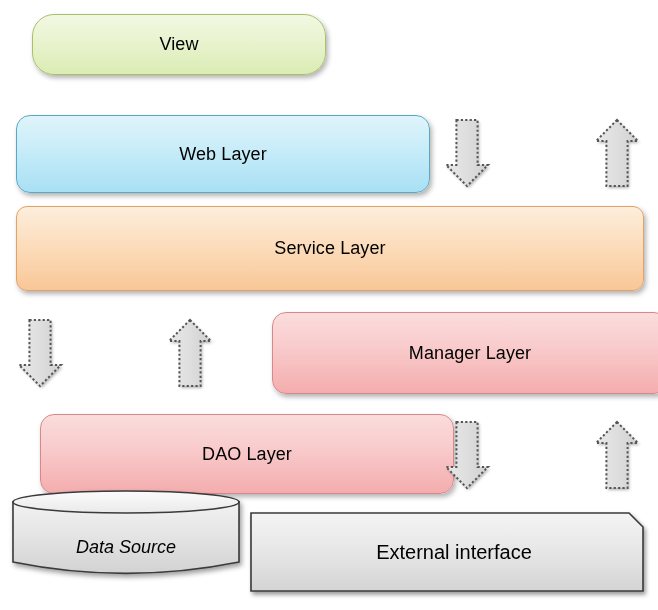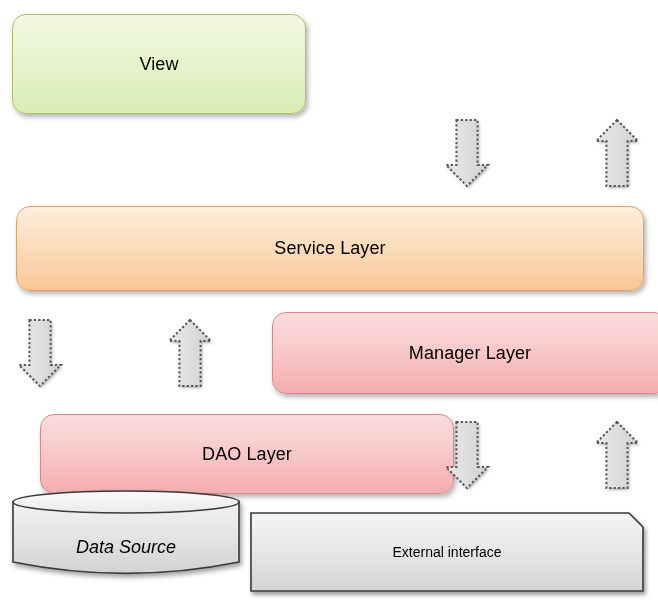--- a/index.html
+++ b/index.html
@@ -84,40 +84,43 @@
     pointer-events: none;
   }
 
   
   .chamfer-box {
     position: absolute;
   }
   .chamfer-box svg { display: block; overflow: visible; }
   .chamfer-label {
     position: absolute;
-    left: 0; top: 0;
+    left: 7px; top: 0;
     width: 100%; height: 100%;
     display: flex;
     flex-direction: column;
     align-items: center;
     justify-content: center;
     gap: 7px;
-    font-size: 14px;
+    font-size: 20px;
     color: #000;
     pointer-events: none;
   }
 </style>
 </head>
 <body>
 
 <div id="canvas">
-    <div class="layer-box box-green" style="left: 12px; top: 14px; width: 294px; height: 100px;">
+    <div class="layer-box box-green" style="left: 32px; top: 14px; width: 294px; height: 61px; border-radius: 22px;">
       <span class="layer-label">View</span>
     </div>
-    <div class="layer-box box-orange" style="left: 16px; top: 206px; width: 628px; height: 85px;">
+    <div class="layer-box box-blue" style="left: 16px; top: 115px; width: 414px; height: 78px;">
+      <span class="layer-label">Web Layer</span>
+    </div>
+    <div class="layer-box box-orange" style="left: 16px; top: 206px; width: 628px; height: 85px; border-radius: 11px;">
       <span class="layer-label">Service Layer</span>
     </div>
     <div class="layer-box box-red" style="left: 248px; top: 312px; width: 396px; height: 82px;">
       <span class="layer-label">Manager Layer</span>
     </div>
     <div class="layer-box box-red" style="left: 16px; top: 414px; width: 414px; height: 80px;">
       <span class="layer-label">DAO Layer</span>
     </div>
     <div class="cylinder" style="left: 12px; top: 490px; width: 228px; height: 84px; font-style: italic;">
       <svg width="228" height="88" viewBox="0 0 228 88">

